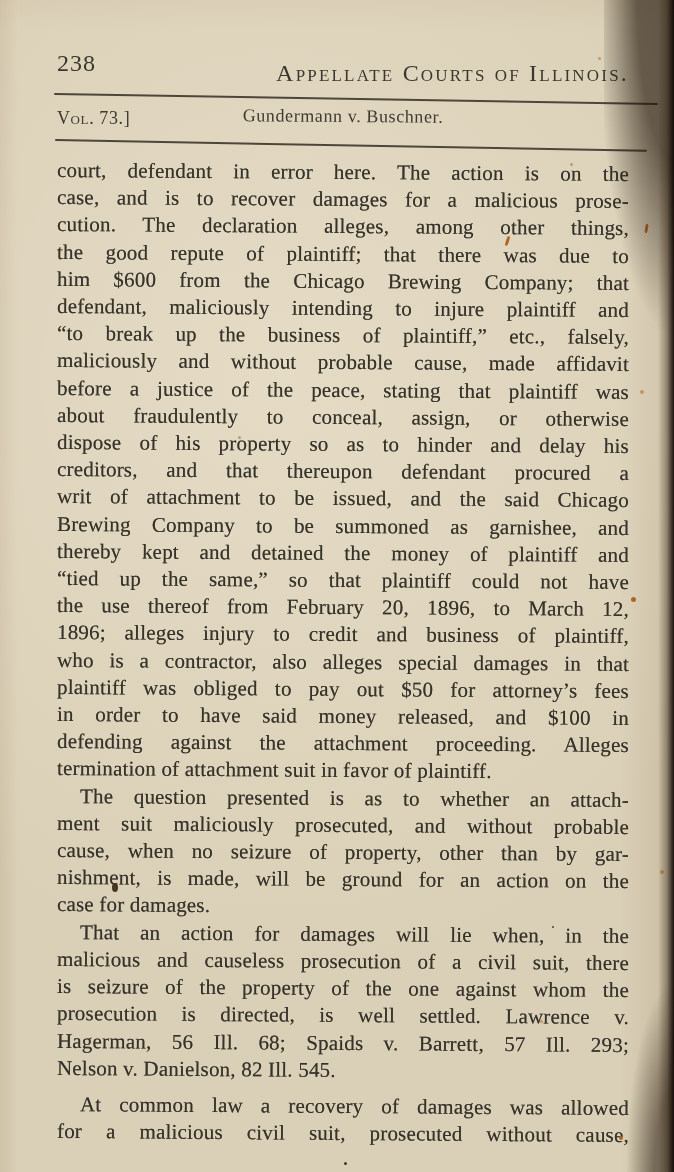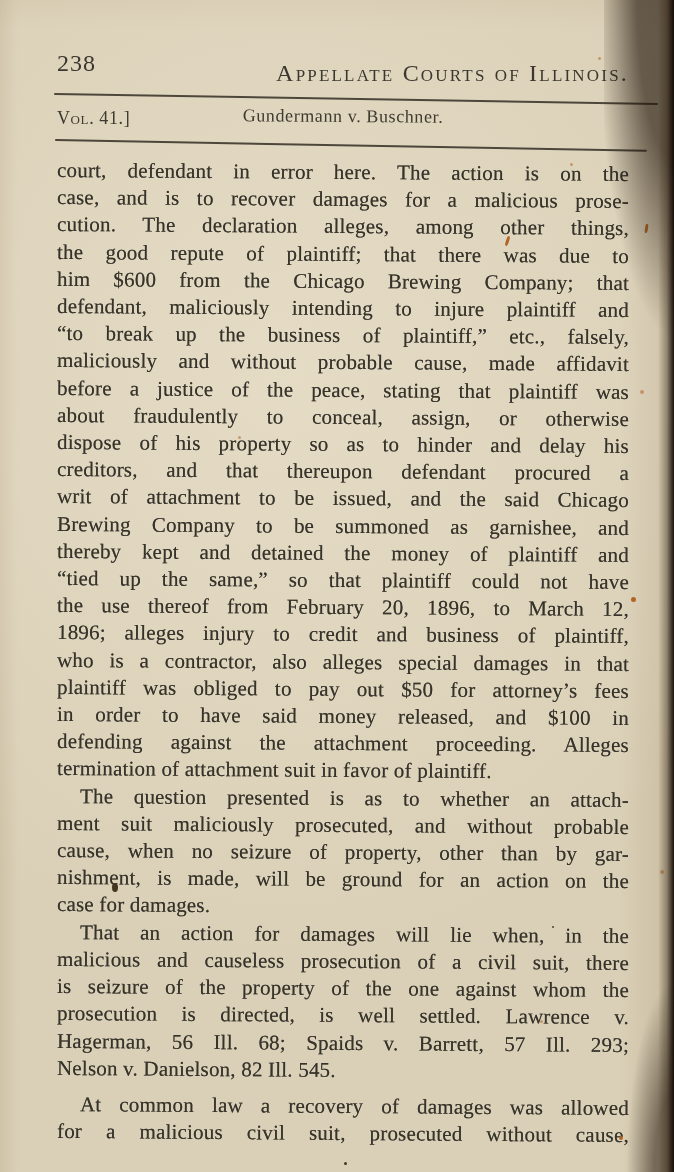--- a/index.html
+++ b/index.html
@@ -113,21 +113,21 @@
 <div class="page">
 
   <div class="header-row">
     <span class="page-number">238</span>
     <span class="running-title">Appellate Courts of Illinois.</span>
   </div>
 
   <div class="rule rule-top"></div>
 
   <div class="headline-row">
-    <span class="volume-label">Vol. 41.]</span>
+    <span class="volume-label">Vol. 73.]</span>
     <span class="case-title">Gundermann v. Buschner.</span>
   </div>
 
   <div class="rule rule-bottom"></div>
 
   <div class="body-text">
       <div class="paragraph">
         <div class="line">court, defendant in error here.  The action is on the</div>
         <div class="line">case, and is to recover damages for a malicious prose-</div>
         <div class="line">cution.  The declaration alleges, among other things,</div>

